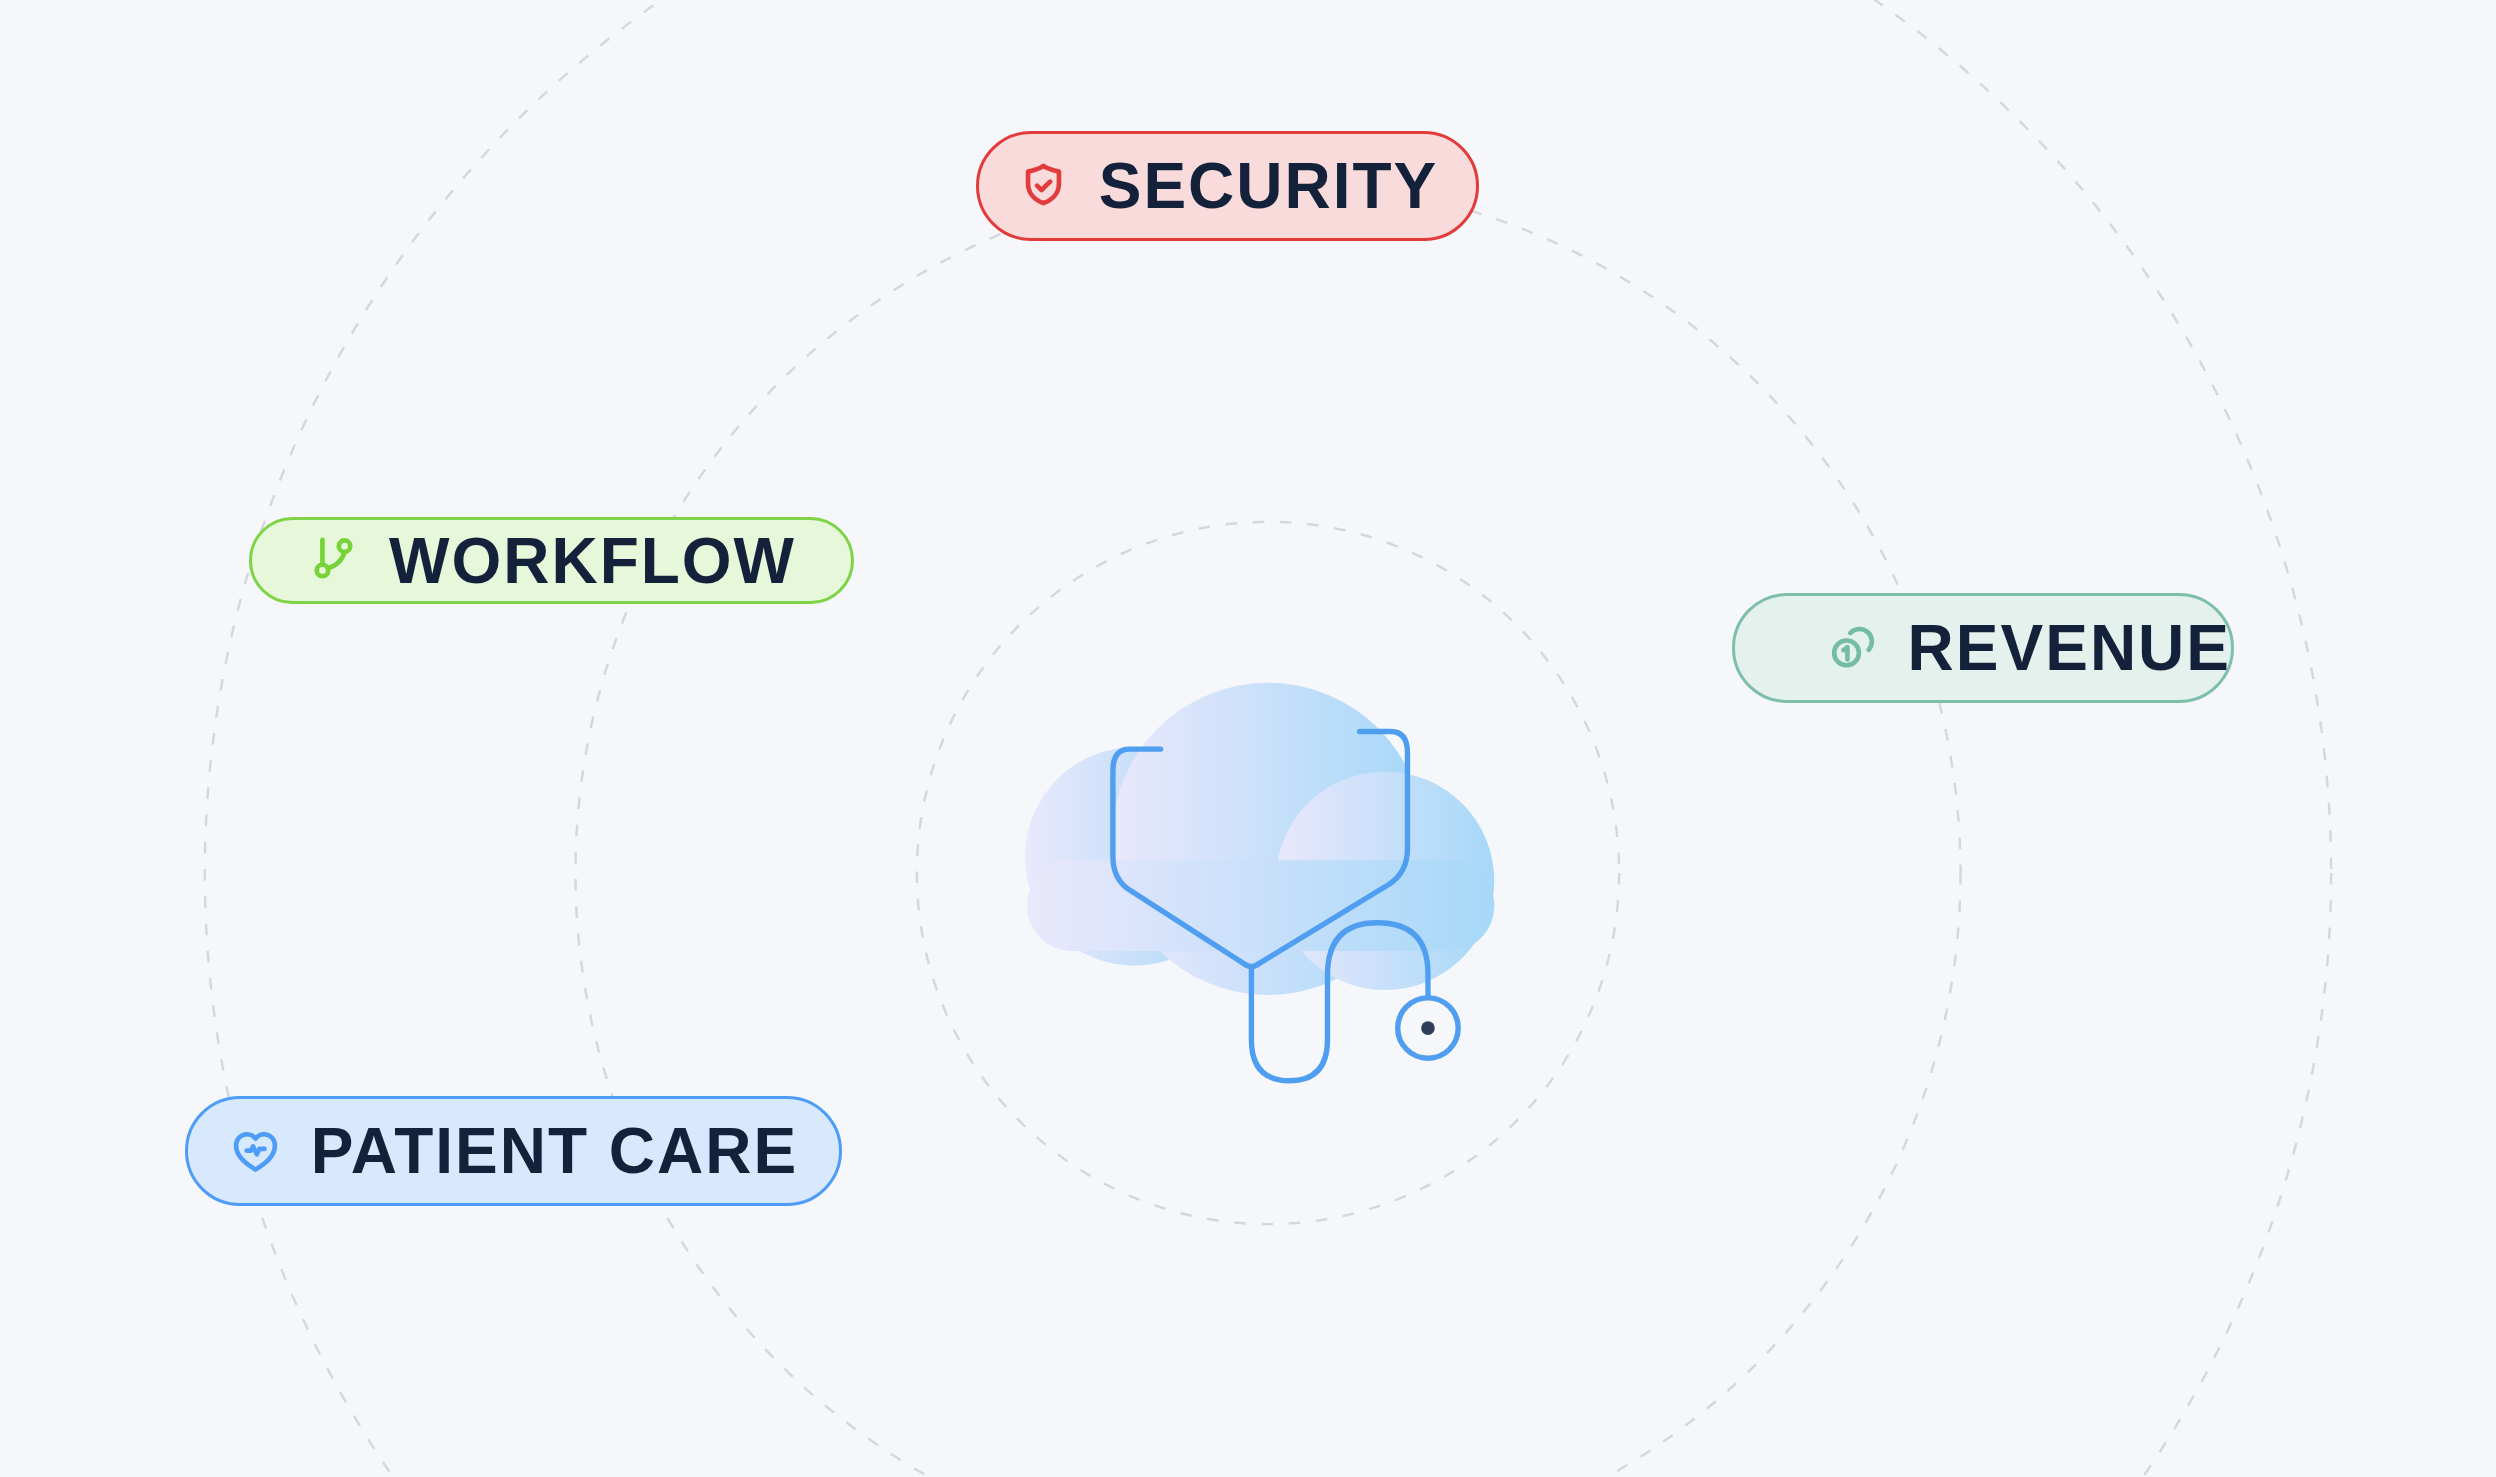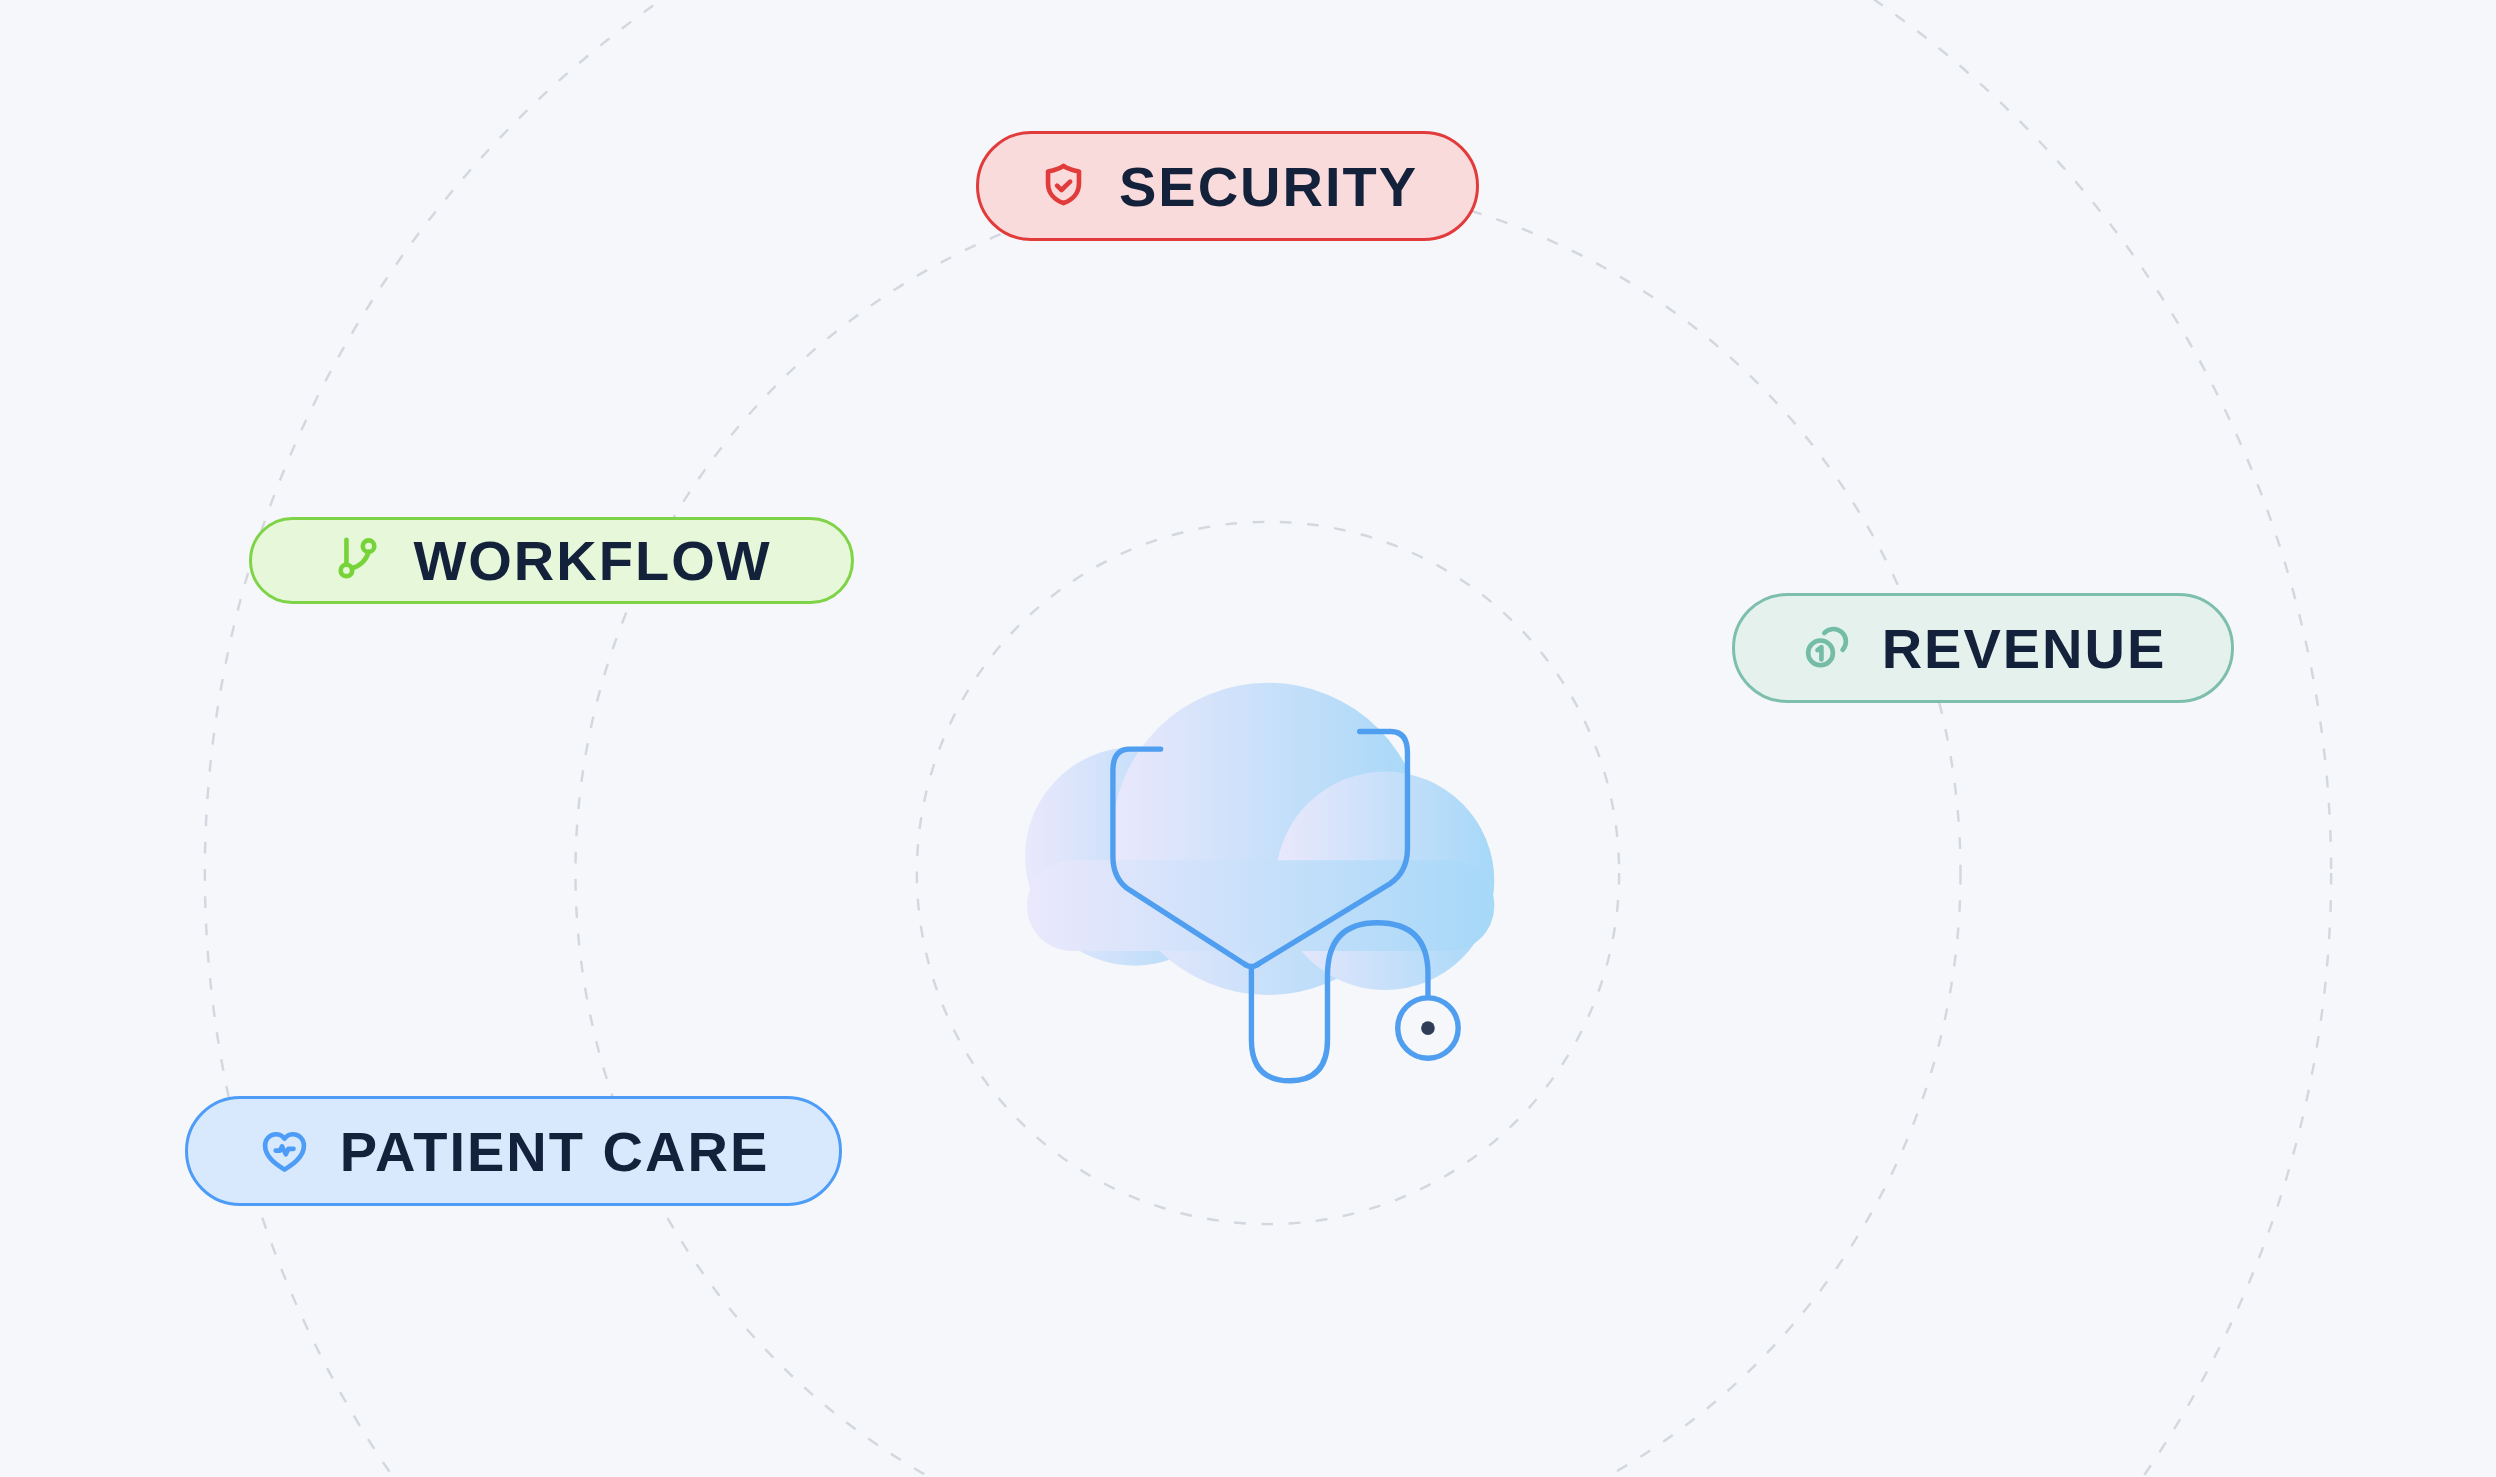--- a/index.html
+++ b/index.html
@@ -35,38 +35,38 @@
     position: absolute;
     box-sizing: border-box;
     display: flex;
     align-items: center;
     justify-content: center;
     gap: 29px;
     border: 3.9px solid var(--b-border, #999);
     background: var(--b-fill, #eee);
     border-radius: 68px;
     color: var(--text-color, #14213B);
-    font-size: 56px;
+    font-size: 64px;
     font-weight: 700;
     letter-spacing: 2px;
     white-space: nowrap;
   }
   .badge .icon { display: flex; }
   .badge .icon svg {
     width: 53px;
     height: 53px;
     fill: none;
     stroke: var(--b-icon, #999);
     stroke-width: 2.1;
     stroke-linecap: round;
     stroke-linejoin: round;
   }
   .badge-security      { left: 976px; top: 131px;  width: 503px; height: 110px; }
   .badge-workflow      { left: 249px;  top: 517px;  width: 605px; height: 87px; text-align: right; }
-  .badge-revenue       { left: 1732px; top: 593px;  width: 502px; height: 110px; }
+  .badge-revenue       { left: 1732px; top: 593px;  width: 502px; height: 110px; justify-content: flex-end; }
   .badge-patient-care  { left: 185px;  top: 1096px; width: 657px; height: 110px; }
   .badge-organization  { left: 1644px; top: 1178px; width: 678px; height: 110px; }
 </style>
 </head>
 <body>
 
 <div class="canvas">
 
   <svg class="underlay" viewBox="0 0 2560 1515" xmlns="http://www.w3.org/2000/svg">
     <defs>

